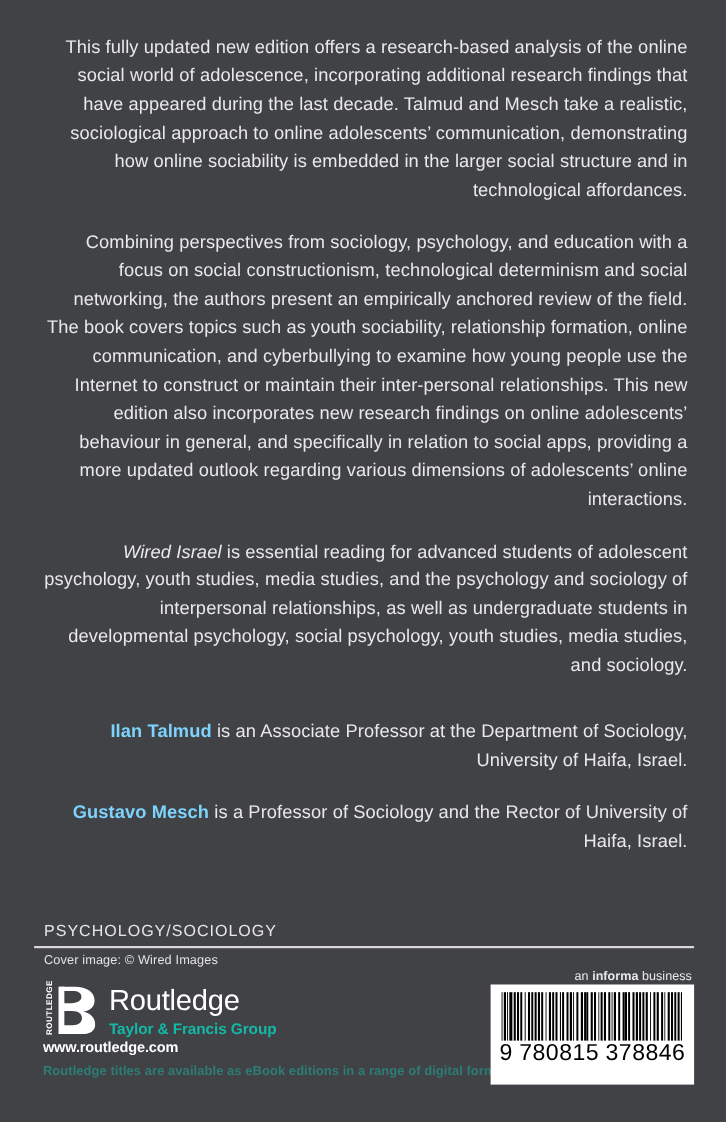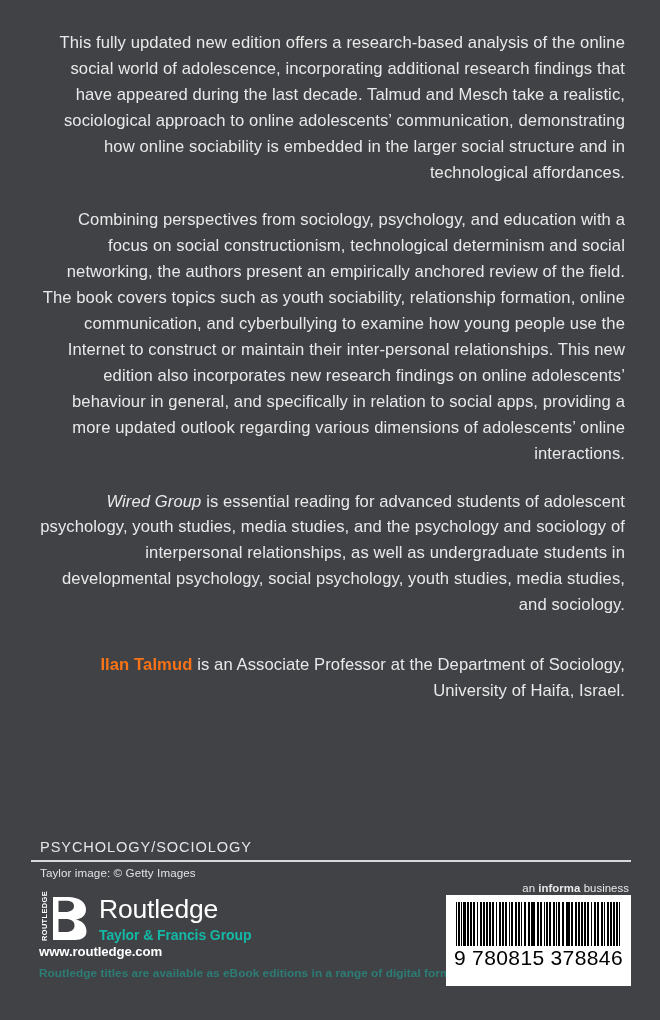--- a/index.html
+++ b/index.html
@@ -27,21 +27,21 @@
   .para {
     color: #e9e9ea;
     font-size: 16.6px;
     line-height: 25.9px;
     letter-spacing: 0.1px;
     margin: 0 0 22px 0;
     font-weight: 400;
     text-align: right;
   }
   .para em { font-style: italic; }
-  .para b, .para strong { font-weight: 700; color: #f97316; }
+  .para b, .para strong { font-weight: 700; color: #7dd3fc; }
 
   .bio-block { margin-top: 34px; }
   .bio { margin-bottom: 22px; }
 
   
   .category {
     position: absolute;
     left: 40px;
     top: 839px;
     color: #e6e6e7;
@@ -182,31 +182,32 @@
   }
 </style>
 </head>
 <body>
 
 <div class="cover">
 
   <div class="blurb">
     <p class="para">This fully updated new edition offers a research-based analysis of the online social world of adolescence, incorporating additional research findings that have appeared during the last decade. Talmud and Mesch take a realistic, sociological approach to online adolescents’ communication, demonstrating how online sociability is embedded in the larger social structure and in technological affordances.</p>
     <p class="para">Combining perspectives from sociology, psychology, and education with a focus on social constructionism, technological determinism and social networking, the authors present an empirically anchored review of the field. The book covers topics such as youth sociability, relationship formation, online communication, and cyberbullying to examine how young people use the Internet to construct or maintain their inter-personal relationships. This new edition also incorporates new research findings on online adolescents’ behaviour in general, and specifically in relation to social apps, providing a more updated outlook regarding various dimensions of adolescents’ online interactions.</p>
-    <p class="para"><em>Wired Group</em><span> is essential reading for advanced students of adolescent psychology, youth studies, media studies, and the psychology and sociology of interpersonal relationships, as well as undergraduate students in developmental psychology, social psychology, youth studies, media studies, and sociology.</span></p>
+    <p class="para"><em>Wired Israel</em><span> is essential reading for advanced students of adolescent psychology, youth studies, media studies, and the psychology and sociology of interpersonal relationships, as well as undergraduate students in developmental psychology, social psychology, youth studies, media studies, and sociology.</span></p>
 
     <div class="bio-block">
       <p class="para bio"><b>Ilan Talmud</b><span> is an Associate Professor at the Department of Sociology, University of Haifa, Israel.</span></p>
+      <p class="para bio"><b>Gustavo Mesch</b><span> is a Professor of Sociology and the Rector of University of Haifa, Israel.</span></p>
     </div>
   </div>
 
   <div class="category">PSYCHOLOGY/SOCIOLOGY</div>
   <div class="rule"></div>
 
-  <div class="cover-credit">Taylor image: © Getty Images</div>
+  <div class="cover-credit">Cover image: © Wired Images</div>
 
   <div class="logo">
     <div class="logo-mark">
       <div class="logo-vert-wrap">
         <div style="color:#ffffff;font-size:7.4px;font-weight:700;letter-spacing:0.4px;line-height:11px;white-space:nowrap;">ROUTLEDGE</div>
       </div>
       <svg class="logo-r" width="34" height="45" viewBox="0 0 34 45">
         <path fill="#ffffff" d="M2 1 H15 C26 1 33 6 33 13.5 C33 19.5 28.5 23 22.5 23.6 C29 24.8 33.5 29 33.5 35.5 C33.5 41 29 44 22 44 H2 V36 H13 C18.5 36 21.5 33.5 21.5 29.5 C21.5 25.5 18.5 23 12.5 23 H2 V16 H12 C18 16 21 13.5 21 10 C21 6.5 18 4.8 13 4.8 H2 Z"></path>
         <rect x="0" y="1" width="5.5" height="43" fill="#ffffff"></rect>
       </svg>

